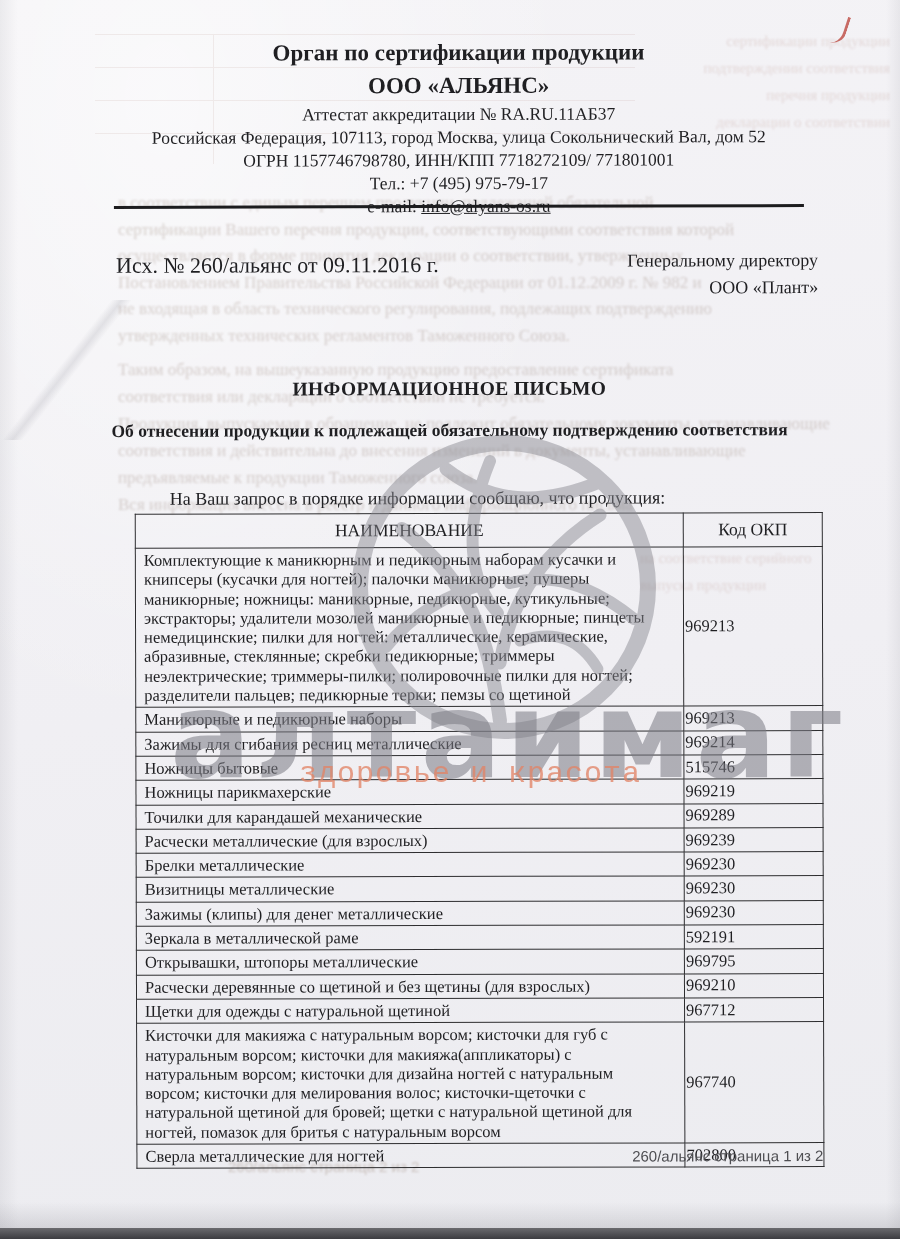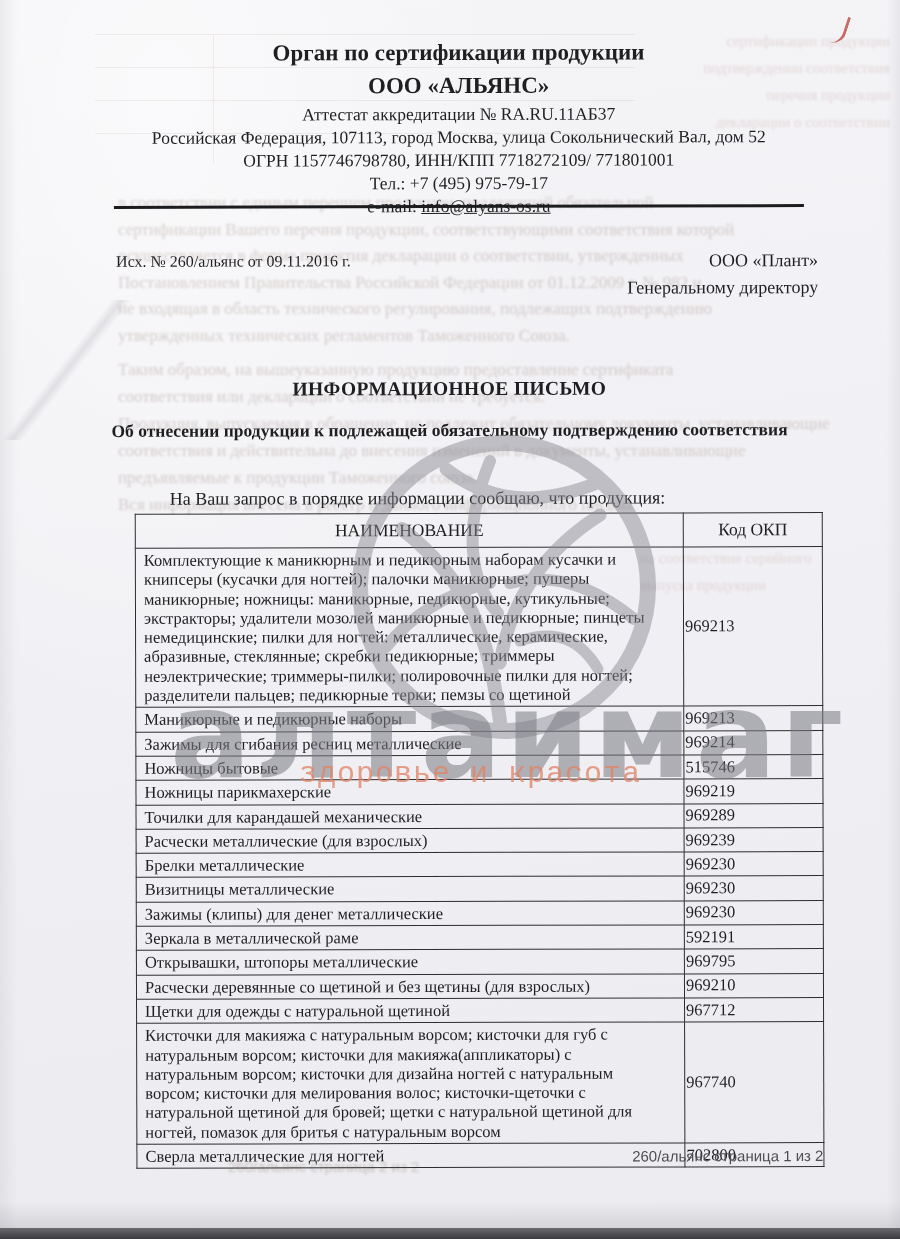--- a/index.html
+++ b/index.html
@@ -34,21 +34,21 @@
 
   
   .letterhead{position:absolute;top:36px;left:40px;width:840px;text-align:center;}
   .lh-bold{font-size:23px;font-weight:bold;line-height:1.45;}
   .lh-line{font-size:17.5px;line-height:1.32;}
   .lh-email{text-decoration:underline;}
   .header-rule{position:absolute;top:205px;left:115px;width:690px;height:3px;background:#1c1c1e;}
 
   
   .meta{position:absolute;top:248px;left:117px;width:702px;display:flex;justify-content:space-between;}
-  .meta-out{font-size:16px;padding-top:4px;text-align:right;}
+  .meta-out{font-size:22px;padding-top:4px;text-align:right;}
   .recipient{font-size:18px;text-align:right;line-height:1.5;}
 
   
   .letter-title{position:absolute;top:378px;left:0;width:900px;text-align:center;font-size:19.5px;font-weight:bold;letter-spacing:.4px;}
   .letter-subtitle{position:absolute;top:420px;left:60px;width:780px;text-align:center;font-size:17.5px;font-weight:bold;}
   .intro{position:absolute;top:488px;left:170px;width:660px;font-size:18px;}
 
   
   .okp-table{position:absolute;top:513px;left:135px;width:688px;border-collapse:collapse;font-size:16.5px;background:transparent;}
   .okp-table th,.okp-table td{border:1.5px solid #2e2e30;}
@@ -147,22 +147,22 @@
     <div class="lh-line">Российская Федерация, 107113, город Москва, улица Сокольнический Вал, дом 52</div>
     <div class="lh-line">ОГРН 1157746798780, ИНН/КПП 7718272109/ 771801001</div>
     <div class="lh-line">Тел.: +7 (495) 975-79-17</div>
     <div class="lh-line"><span>e-mail: </span><span class="lh-email">info@alyans-os.ru</span></div>
   </div>
   <div class="header-rule"></div>
 
   <div class="meta">
     <div class="meta-out">Исх. № 260/альянс от 09.11.2016 г.</div>
     <div class="recipient">
+      <div>Генеральному директору</div>
       <div>ООО «Плант»</div>
-      <div>Генеральному директору</div>
     </div>
   </div>
 
   <div class="letter-title">ИНФОРМАЦИОННОЕ ПИСЬМО</div>
   <div class="letter-subtitle">Об отнесении продукции к подлежащей обязательному подтверждению соответствия</div>
   <div class="intro">На Ваш запрос в порядке информации сообщаю, что продукция:</div>
 
   <table class="okp-table">
     <thead>
       <tr>

